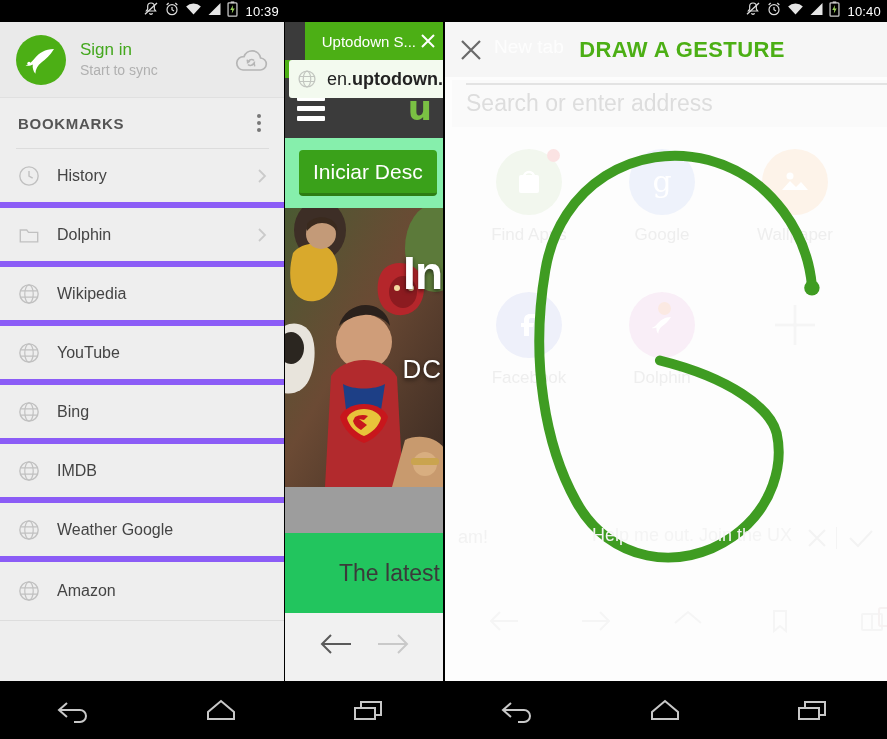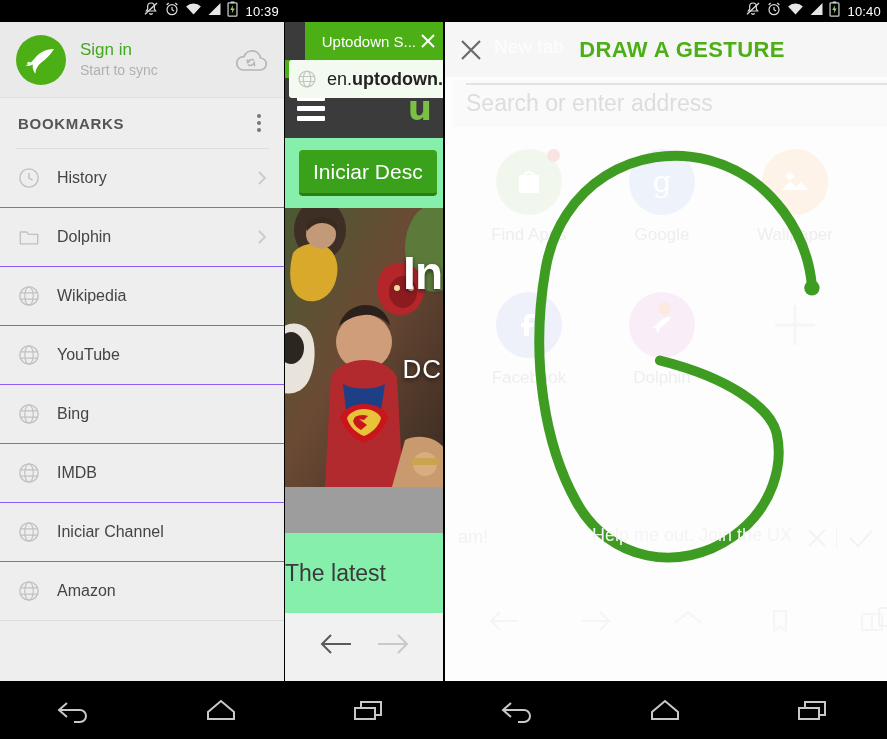--- a/index.html
+++ b/index.html
@@ -34,21 +34,21 @@
   .bm-header { display:flex; align-items:center; height:50px; padding:0 16px 0 18px; }
   .bm-header-title { flex:1; font-size:15px; font-weight:bold; color:#555;
                      letter-spacing:.7px; }
   .kebab { width:4px; display:flex; flex-direction:column; gap:3px; padding:4px 8px;
            box-sizing:content-box; }
   .kebab i { display:block; width:4px; height:4px; border-radius:50%; background:#777; }
 
   .bm-divider { height:1px; background:#dcdcdc; margin:0 16px; }
 
   .bm-item { display:flex; align-items:center; height:59px; padding:0 16px 0 18px;
-             border-bottom:1px solid #8b5cf6; }
+             border-bottom:6px solid #8b5cf6; }
   .bm-item:last-child { border-bottom:1px solid #dddddd; }
   .bm-ico { width:22px; height:22px; flex:0 0 22px; opacity:.45; }
   .bm-label { flex:1; margin-left:17px; font-size:16px; color:#444; }
   .chev { width:14px; height:14px; flex:0 0 14px; opacity:.35; }
 
   
   #panel-mid { position:absolute; left:285px; top:0; width:159px; height:681px;
                background:#f1f1f1; overflow:hidden; }
   #panel-mid .content { position:absolute; top:22px; left:0; right:0; bottom:0;
                         background:#f1f1f1; }
@@ -83,22 +83,22 @@
 
   .mid-hero { height:279px; position:relative; overflow:hidden;
               background:#5d3a2c; }
   .hero-title { position:absolute; right:2px; top:42px; color:#fff; font-size:46px;
                 font-weight:bold; line-height:46px; letter-spacing:-1px;
                 text-shadow:0 2px 4px rgba(0,0,0,.6); }
   .hero-sub { position:absolute; right:2px; top:146px; color:#fff; font-size:26px;
               letter-spacing:1px; text-shadow:0 2px 4px rgba(0,0,0,.6); }
 
   .mid-grayband { height:46px; background:#9d9d9d; }
-  .mid-latest { height:80px; display:flex; align-items:center; 
-                padding-right:4px; background:#86efac; }
+  .mid-latest { height:80px; display:flex; align-items:center; justify-content:flex-end;
+                padding-right:4px; background:#22c55e; }
   .mid-latest-text { font-size:23px; color:#3a3a3a; white-space:nowrap; }
   .mid-arrows { height:62px; display:flex; align-items:center;
                 justify-content:space-around; background:#f1f1f1; padding:0 22px; }
   .arrow-ico { width:36px; height:26px; }
 
   
   #panel-right { position:absolute; left:444px; top:0; width:488px; height:681px;
                  background:#ffffff; overflow:hidden; }
   #panel-right .content { position:absolute; top:22px; left:0; right:0; bottom:0;
                           background:#fdfdfd; }
@@ -290,21 +290,21 @@
                 <path d="M2.3 8.5h19.4M2.3 15.5h19.4" stroke="#8a8a8a" stroke-width="1.3"></path>
               </svg></span>
             <span class="bm-label">IMDB</span>
           </div>
           <div class="bm-item">
             <span class="bm-ico"><svg width="22" height="22" viewBox="0 0 24 24">
                 <circle cx="12" cy="12" r="10" fill="none" stroke="#8a8a8a" stroke-width="1.5"></circle>
                 <ellipse cx="12" cy="12" rx="4.6" ry="10" fill="none" stroke="#8a8a8a" stroke-width="1.3"></ellipse>
                 <path d="M2.3 8.5h19.4M2.3 15.5h19.4" stroke="#8a8a8a" stroke-width="1.3"></path>
               </svg></span>
-            <span class="bm-label">Iniciar Channel</span>
+            <span class="bm-label">Weather Google</span>
           </div>
           <div class="bm-item">
             <span class="bm-ico"><svg width="22" height="22" viewBox="0 0 24 24">
                 <circle cx="12" cy="12" r="10" fill="none" stroke="#8a8a8a" stroke-width="1.5"></circle>
                 <ellipse cx="12" cy="12" rx="4.6" ry="10" fill="none" stroke="#8a8a8a" stroke-width="1.3"></ellipse>
                 <path d="M2.3 8.5h19.4M2.3 15.5h19.4" stroke="#8a8a8a" stroke-width="1.3"></path>
               </svg></span>
             <span class="bm-label">Amazon</span>
           </div>
         </div>

